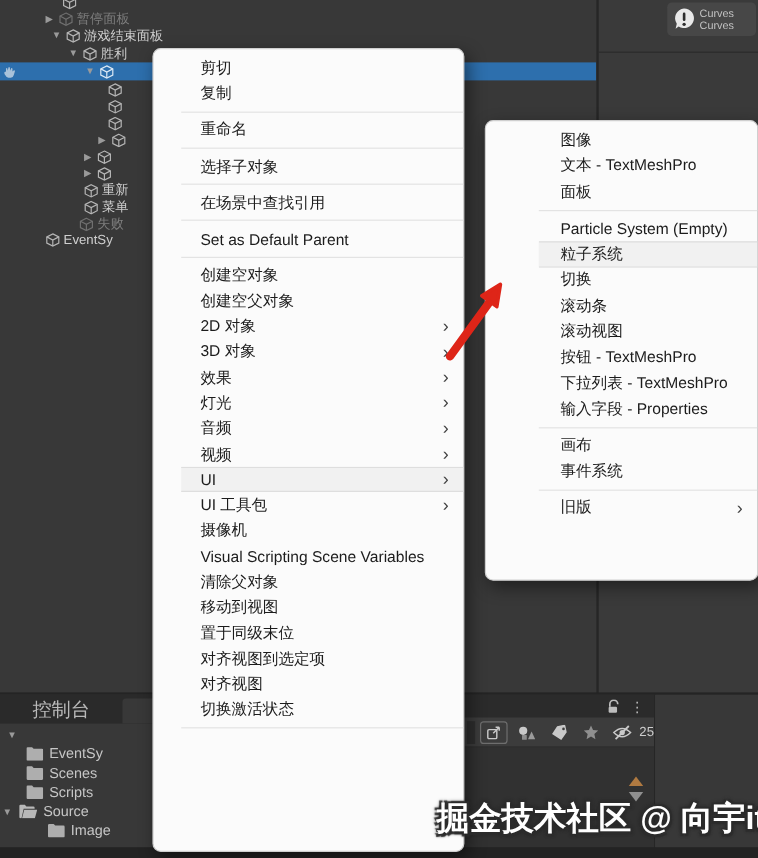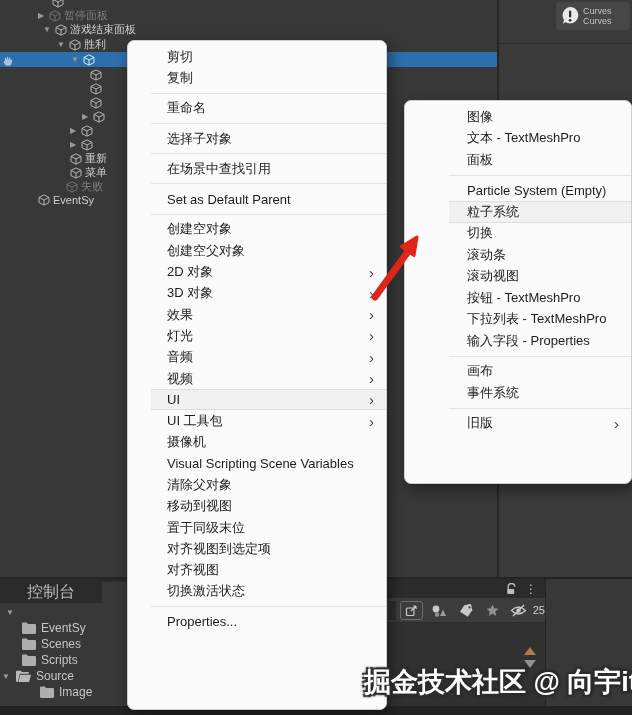--- a/index.html
+++ b/index.html
@@ -476,24 +476,20 @@
       </div>
       <div class="mitem">
         <span class="lbl">对齐视图</span>
 
       </div>
       <div class="mitem">
         <span class="lbl">切换激活状态</span>
 
       </div>
       <div class="msep"></div>
-      <div class="mitem">
-        <span class="lbl">Properties...</span>
-
-      </div>
     </div>
 
   <div class="menu menu-sub">
 
   <div class="mitem">
         <span class="lbl">图像</span>
 
       </div>
       <div class="mitem">
         <span class="lbl">文本 - TextMeshPro</span>

